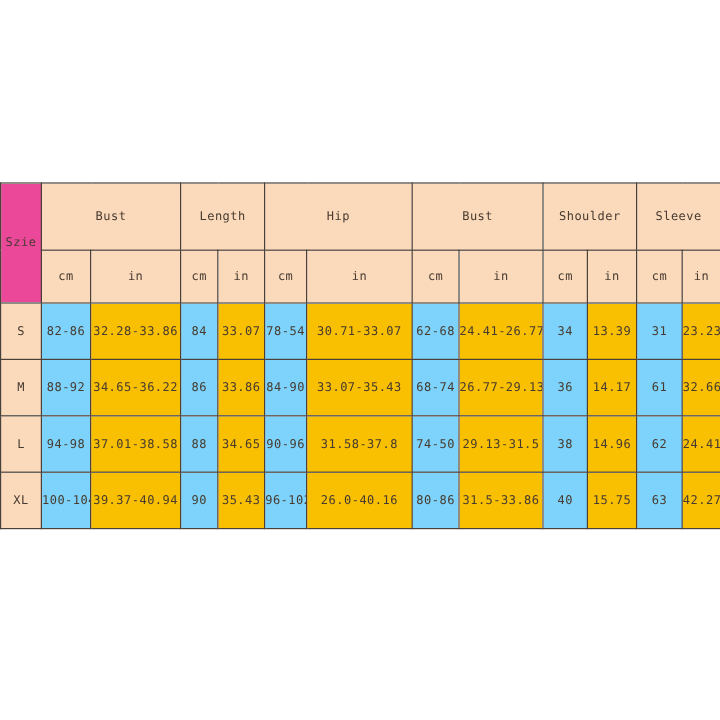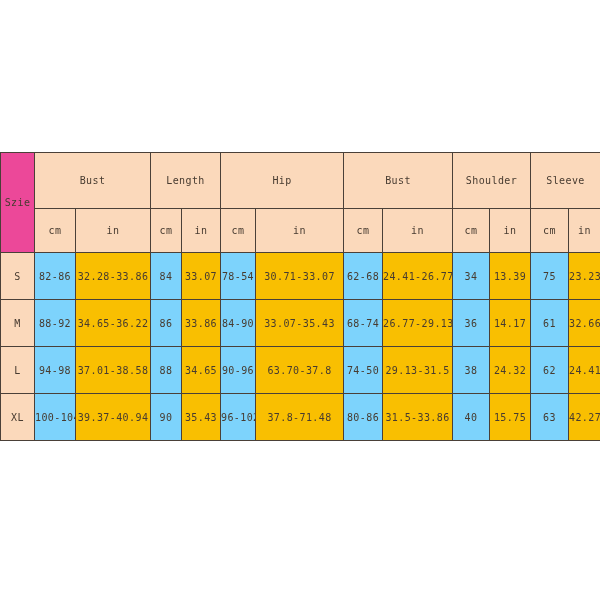--- a/index.html
+++ b/index.html
@@ -122,21 +122,21 @@
         <td class="c-cm">82-86</td>
         <td class="c-in">32.28-33.86</td>
         <td class="c-cm">84</td>
         <td class="c-in">33.07</td>
         <td class="c-cm">78-54</td>
         <td class="c-in">30.71-33.07</td>
         <td class="c-cm">62-68</td>
         <td class="c-in">24.41-26.77</td>
         <td class="c-cm">34</td>
         <td class="c-in">13.39</td>
-        <td class="c-cm">75</td>
+        <td class="c-cm">31</td>
         <td class="c-in">23.23</td>
       </tr>
       <tr class="data-row">
         <td class="c-size">M</td>
         <td class="c-cm">88-92</td>
         <td class="c-in">34.65-36.22</td>
         <td class="c-cm">86</td>
         <td class="c-in">33.86</td>
         <td class="c-cm">84-90</td>
         <td class="c-in">33.07-35.43</td>
@@ -147,36 +147,36 @@
         <td class="c-cm">61</td>
         <td class="c-in">32.66</td>
       </tr>
       <tr class="data-row">
         <td class="c-size">L</td>
         <td class="c-cm">94-98</td>
         <td class="c-in">37.01-38.58</td>
         <td class="c-cm">88</td>
         <td class="c-in">34.65</td>
         <td class="c-cm">90-96</td>
-        <td class="c-in">63.70-37.8</td>
+        <td class="c-in">31.58-37.8</td>
         <td class="c-cm">74-50</td>
         <td class="c-in">29.13-31.5</td>
         <td class="c-cm">38</td>
-        <td class="c-in">24.32</td>
+        <td class="c-in">14.96</td>
         <td class="c-cm">62</td>
         <td class="c-in">24.41</td>
       </tr>
       <tr class="data-row">
         <td class="c-size">XL</td>
         <td class="c-cm">100-104</td>
         <td class="c-in">39.37-40.94</td>
         <td class="c-cm">90</td>
         <td class="c-in">35.43</td>
         <td class="c-cm">96-102</td>
-        <td class="c-in">37.8-71.48</td>
+        <td class="c-in">26.0-40.16</td>
         <td class="c-cm">80-86</td>
         <td class="c-in">31.5-33.86</td>
         <td class="c-cm">40</td>
         <td class="c-in">15.75</td>
         <td class="c-cm">63</td>
         <td class="c-in">42.27</td>
       </tr>
     </tbody>
   </table>
 </div>

